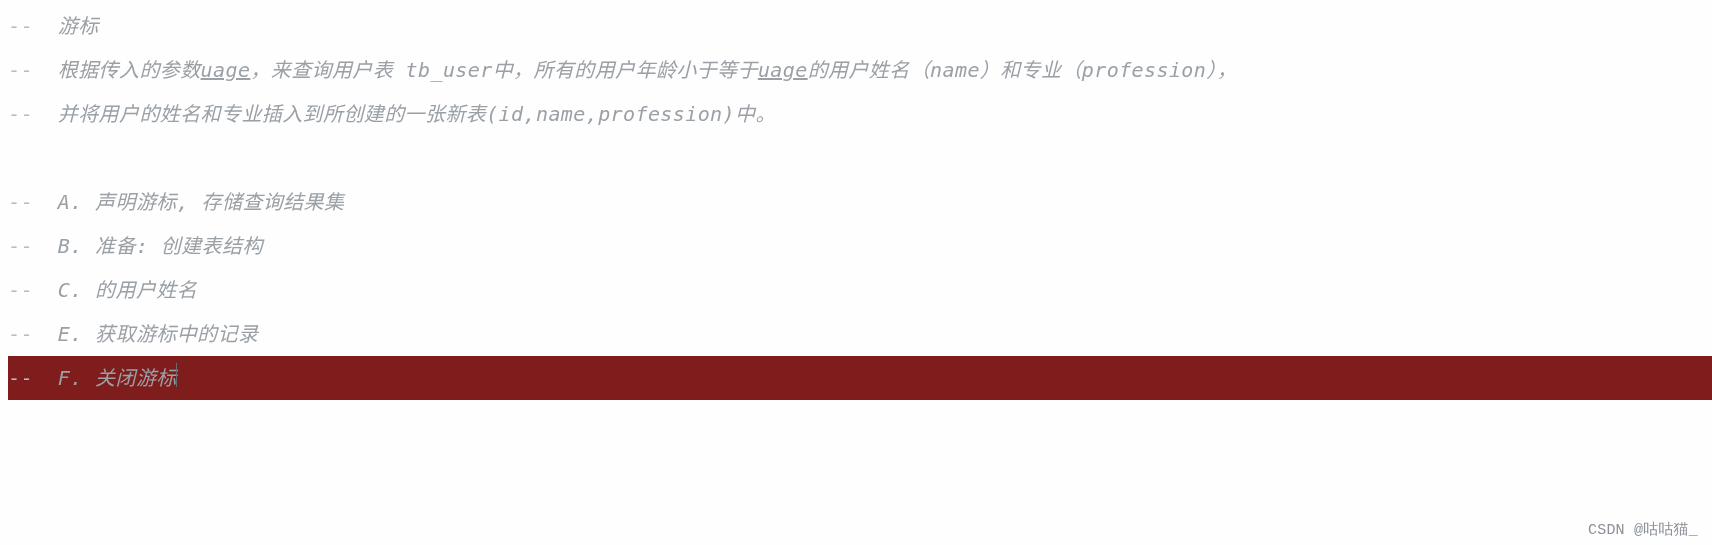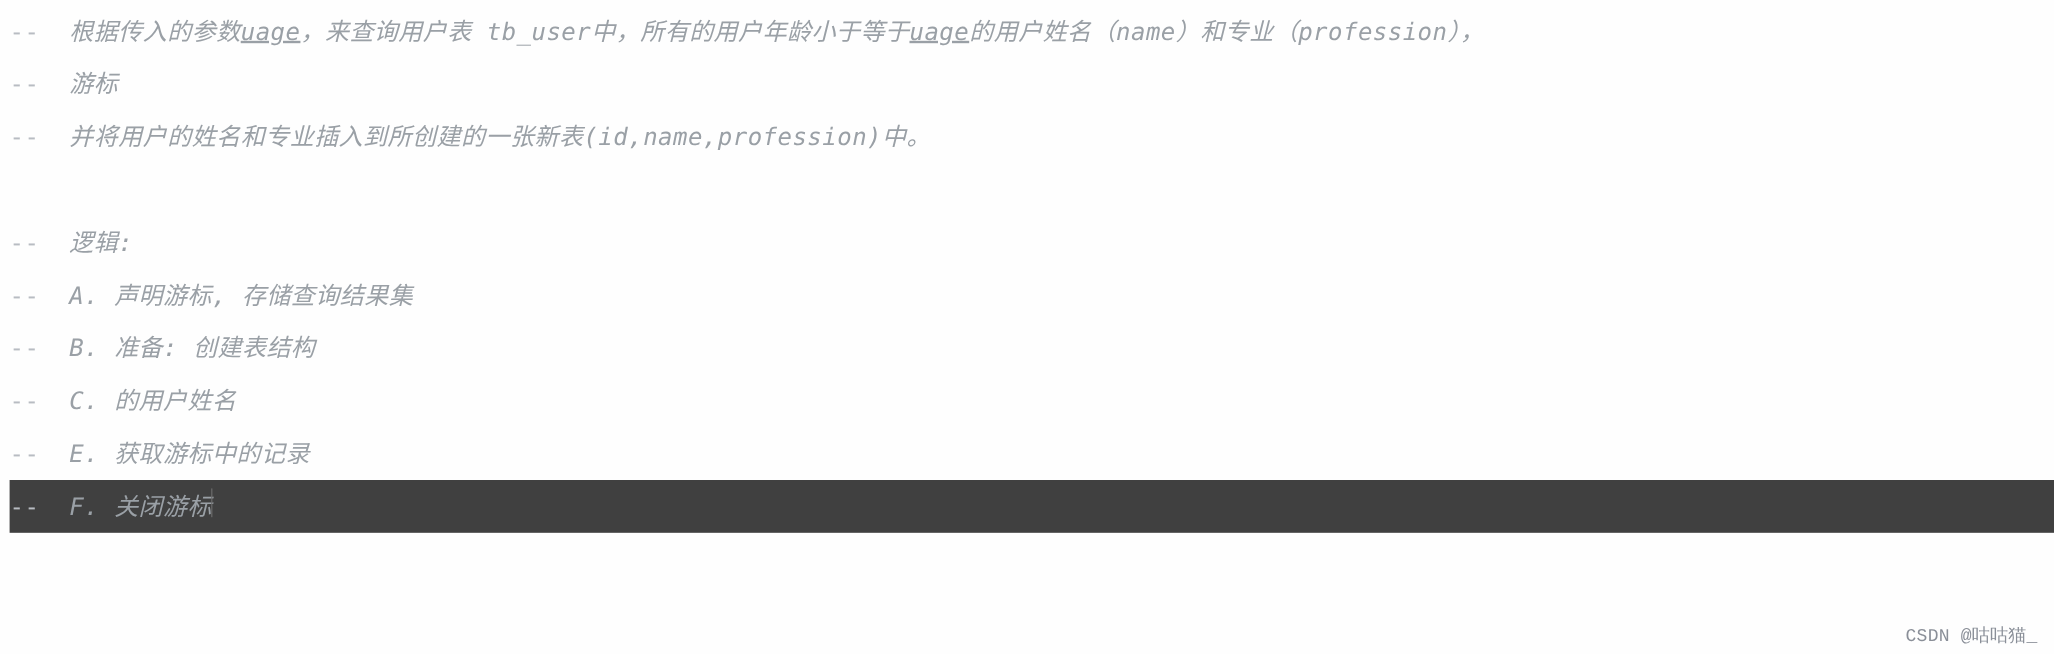--- a/index.html
+++ b/index.html
@@ -17,21 +17,21 @@
     line-height: 44px;
     color: #9aa0a6;
     font-style: italic;
     letter-spacing: 0.4px;
   }
   .line {
     white-space: pre;
     height: 44px;
   }
   .line.active {
-    background: #404040;
+    background: #7f1d1d;
   }
   .dash {
     font-style: normal;
     color: #b8bcc2;
   }
   .cursor {
     display: inline-block;
     width: 1px;
     height: 24px;
     background: #6b6b6b;
@@ -49,25 +49,24 @@
     color: #8a8f98;
     font-style: normal;
     font-family: Liberation Mono, monospace;
     letter-spacing: 0.2px;
   }
 </style>
 </head>
 <body>
 
 <div class="code-area">
+  <div class="line"><span class="dash">--</span>  <span>游标</span></div>
   <div class="line"><span class="dash">--</span>  <span>根据传入的参数<span class="u">uage</span>，来查询用户表 tb_user中，所有的用户年龄小于等于<span class="u">uage</span>的用户姓名（name）和专业（profession），</span></div>
-  <div class="line"><span class="dash">--</span>  <span>游标</span></div>
   <div class="line"><span class="dash">--</span>  <span>并将用户的姓名和专业插入到所创建的一张新表(id,name,profession)中。</span></div>
   <div class="line"></div>
-  <div class="line"><span class="dash">--</span>  <span>逻辑:</span></div>
   <div class="line"><span class="dash">--</span>  <span>A. 声明游标, 存储查询结果集</span></div>
   <div class="line"><span class="dash">--</span>  <span>B. 准备: 创建表结构</span></div>
   <div class="line"><span class="dash">--</span>  <span>C. 的用户姓名</span></div>
   <div class="line"><span class="dash">--</span>  <span>E. 获取游标中的记录</span></div>
   <div class="line active"><span class="dash">--</span>  <span>F. 关闭游标</span><span class="cursor"></span></div>
 </div>
 
 <div class="watermark">CSDN @咕咕猫_</div>
 
 </body></html>

